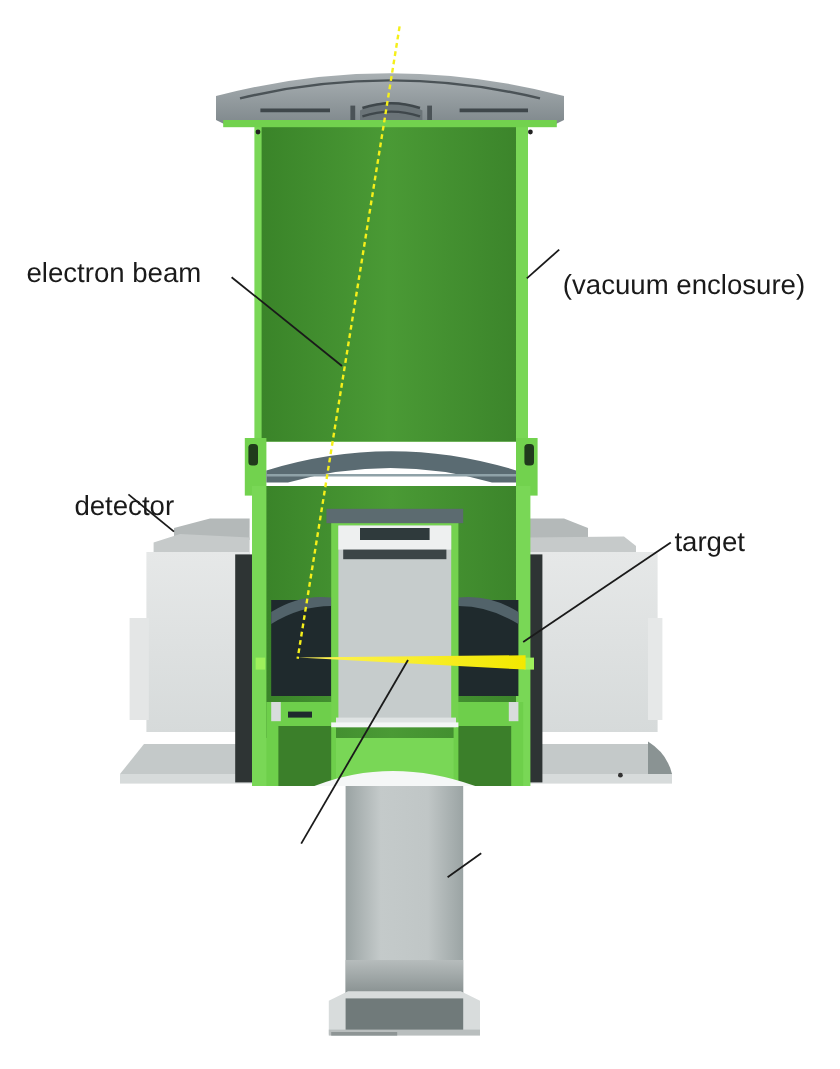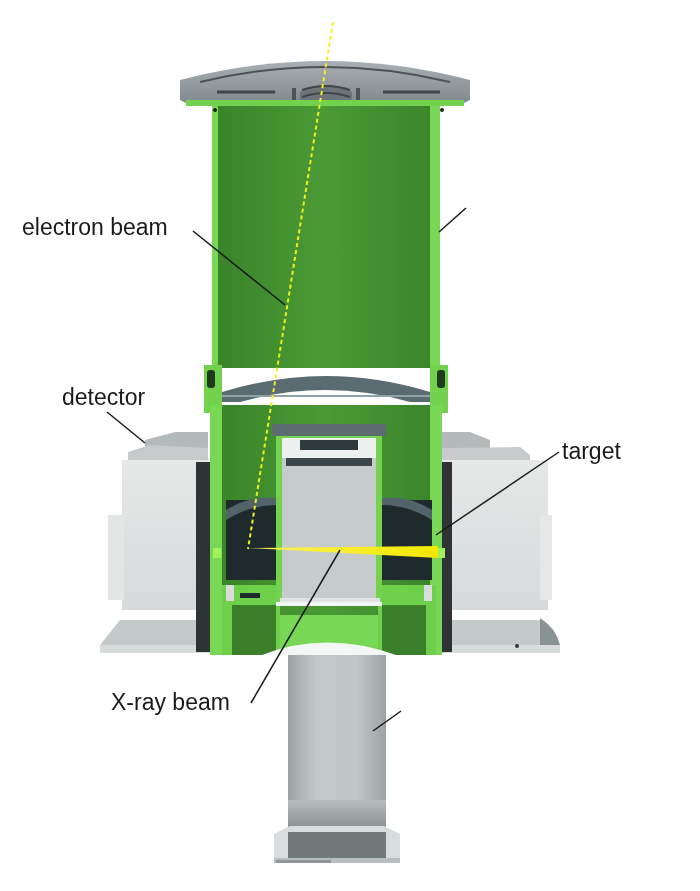--- a/index.html
+++ b/index.html
@@ -143,16 +143,16 @@
     <line x1="193" y1="231" x2="285" y2="305"></line>
     <line x1="466" y1="208" x2="439" y2="232"></line>
     <line x1="107" y1="412" x2="145" y2="443"></line>
     <line x1="559" y1="452" x2="436" y2="535"></line>
     <line x1="251" y1="703" x2="340" y2="550"></line>
     <line x1="401" y1="711" x2="373" y2="731"></line>
   </g>
 </svg>
 
   <div class="label" style="left:22px; top:214px;">electron beam</div>
-  <div class="label" style="left:62px; top:384px;text-align:center;">detector</div>
+  <div class="label" style="left:469px; top:224px;">(vacuum enclosure)</div>
+  <div class="label" style="left:62px; top:408px;text-align:center;">detector</div>
   <div class="label" style="left:562px; top:438px;">target</div>
-  <div class="label" style="left:111px; top:689px;">X-ray beam</div>
 </div>
 
 </body></html>

